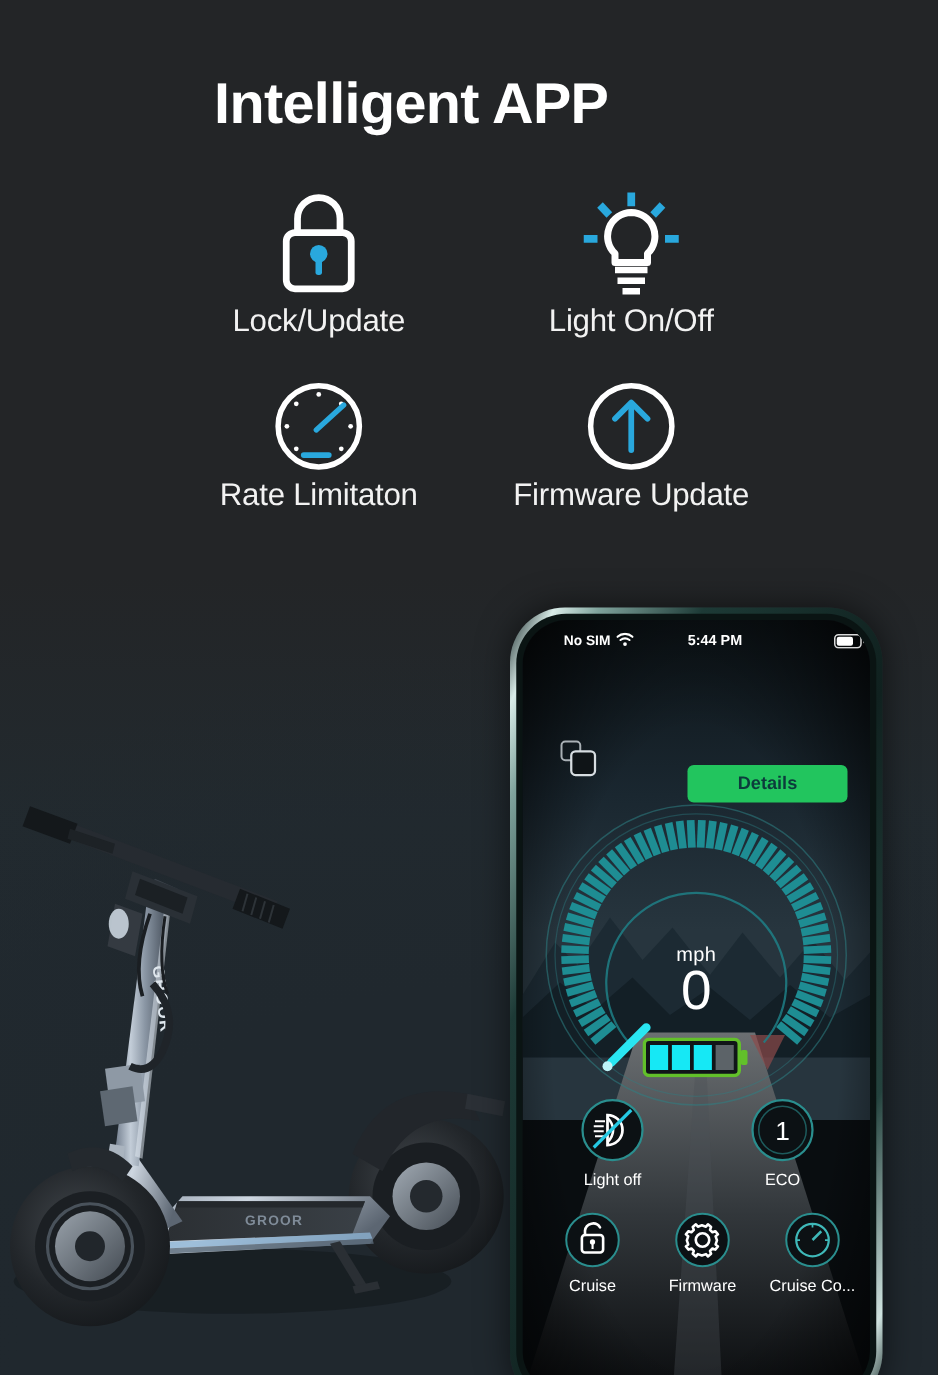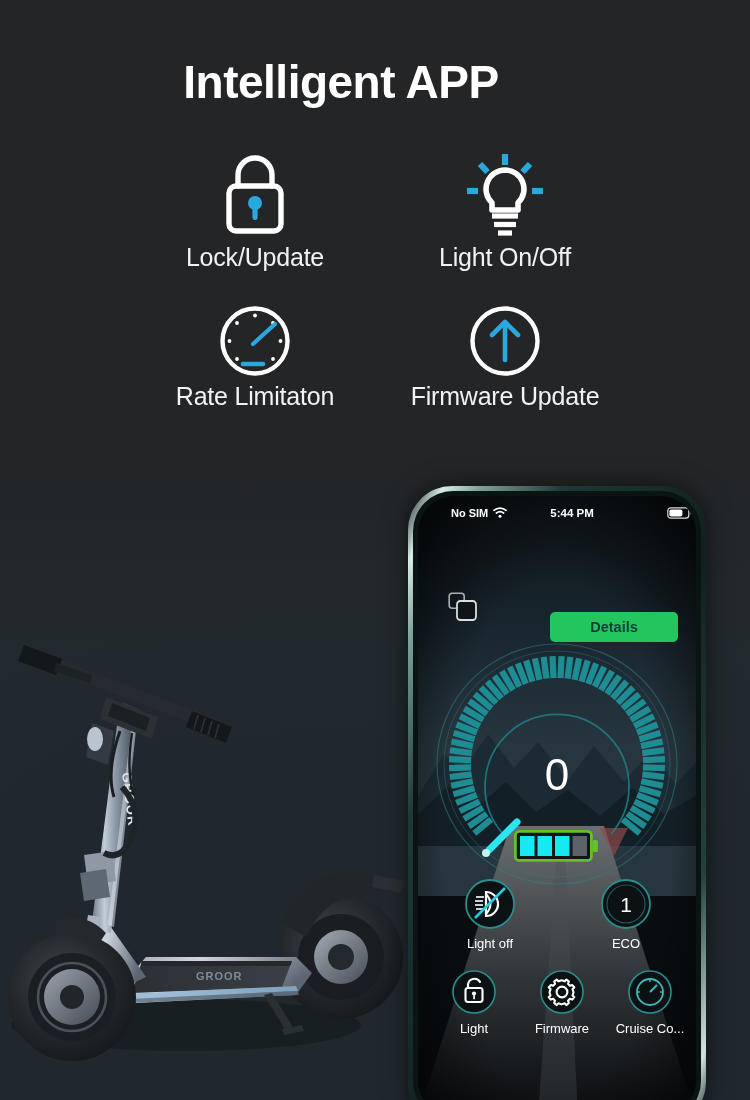--- a/index.html
+++ b/index.html
@@ -14,21 +14,21 @@
     position:absolute; inset:0;
     width:750px; height:1100px;
     background:
       radial-gradient(120% 70% at 50% 100%, #20282e 0%, #20282e 40%, rgba(35,37,39,0) 75%),
       linear-gradient(#232527 0%, #232527 42%, #222a2f 60%, #1f272d 100%);
     overflow:hidden;
   }
 
   
   .title {
-    position:absolute; left:12px; top:55px; width:614px;
+    position:absolute; left:0; top:55px; width:614px;
     text-align:center;
     color:#ffffff;
     font-size:46px;
     font-weight:bold;
     letter-spacing:-0.5px;
     padding-left:44px;
   }
 
   
   .features {
@@ -456,20 +456,21 @@
               <line x1="196.2" y1="175.7" x2="214.2" y2="188.4" stroke="#1e8d93" stroke-width="6.2" stroke-linecap="butt"></line>
               <line x1="191.9" y1="181.3" x2="208.7" y2="195.4" stroke="#1e8d93" stroke-width="6.2" stroke-linecap="butt"></line>
             </g>
 
           <g>
             <line x1="58" y1="212" x2="86" y2="184" stroke="#29e6f2" stroke-width="7" stroke-linecap="round"></line>
             <circle cx="55" cy="215" r="4" fill="#bff4f8"></circle>
           </g>
         </svg>
         <div class="gauge-center">
+          <div class="gauge-unit">mph</div>
           <div class="gauge-val">0</div>
         </div>
       </div>
 
       <div class="battery">
         <svg width="86" height="32" viewBox="0 0 86 32">
           <rect x="1.4" y="1.4" width="76" height="29" rx="4" fill="#101518" stroke="#62c02a" stroke-width="2.8"></rect>
           <rect x="6" y="6" width="14.5" height="20" fill="#16e8f5"></rect>
           <rect x="23.5" y="6" width="14.5" height="20" fill="#16e8f5"></rect>
           <rect x="41" y="6" width="14.5" height="20" fill="#16e8f5"></rect>
@@ -511,21 +512,21 @@
         <div class="crow r2">
 
           <div class="cell">
             <svg width="46" height="46" viewBox="0 0 46 46">
               <circle cx="23" cy="23" r="21" fill="#0c1114" stroke="#2a8e8e" stroke-width="1.6"></circle>
               <path d="M17 19 V15.5 a6.5 6.5 0 0 1 12 -2.6" fill="none" stroke="#fff" stroke-width="2.1" stroke-linecap="round"></path>
               <rect x="14.5" y="19" width="17" height="14" rx="2.4" fill="none" stroke="#fff" stroke-width="2.1"></rect>
               <circle cx="23" cy="24.5" r="2.1" fill="#fff"></circle>
               <rect x="22.2" y="25.6" width="1.7" height="4.6" fill="#fff"></rect>
             </svg>
-            <div class="lbl">Light</div>
+            <div class="lbl">Cruise</div>
           </div>
 
           <div class="cell">
             <svg width="46" height="46" viewBox="0 0 46 46">
               <circle cx="23" cy="23" r="21" fill="#0c1114" stroke="#2a8e8e" stroke-width="1.6"></circle>
               <g fill="none" stroke="#ffffff" stroke-width="2.1" stroke-linejoin="round">
                 <path d="M23 11.5 l3.3 1.1 1.6 -1.9 2.6 2.2 -0.9 2.3 2 2 2.3 -0.9 2.2 2.6 -1.9 1.6 1.1 3.3 -1.1 3.3 1.9 1.6 -2.2 2.6 -2.3 -0.9 -2 2 0.9 2.3 -2.6 2.2 -1.6 -1.9 -3.3 1.1 -3.3 -1.1 -1.6 1.9 -2.6 -2.2 0.9 -2.3 -2 -2 -2.3 0.9 -2.2 -2.6 1.9 -1.6 -1.1 -3.3 1.1 -3.3 -1.9 -1.6 2.2 -2.6 2.3 0.9 2 -2 -0.9 -2.3 2.6 -2.2 1.6 1.9 Z" transform="translate(-0.6 -0.6) scale(0.98) translate(0.6 0.6)"></path>
                 <circle cx="23" cy="23" r="5.4"></circle>
               </g>
             </svg>

